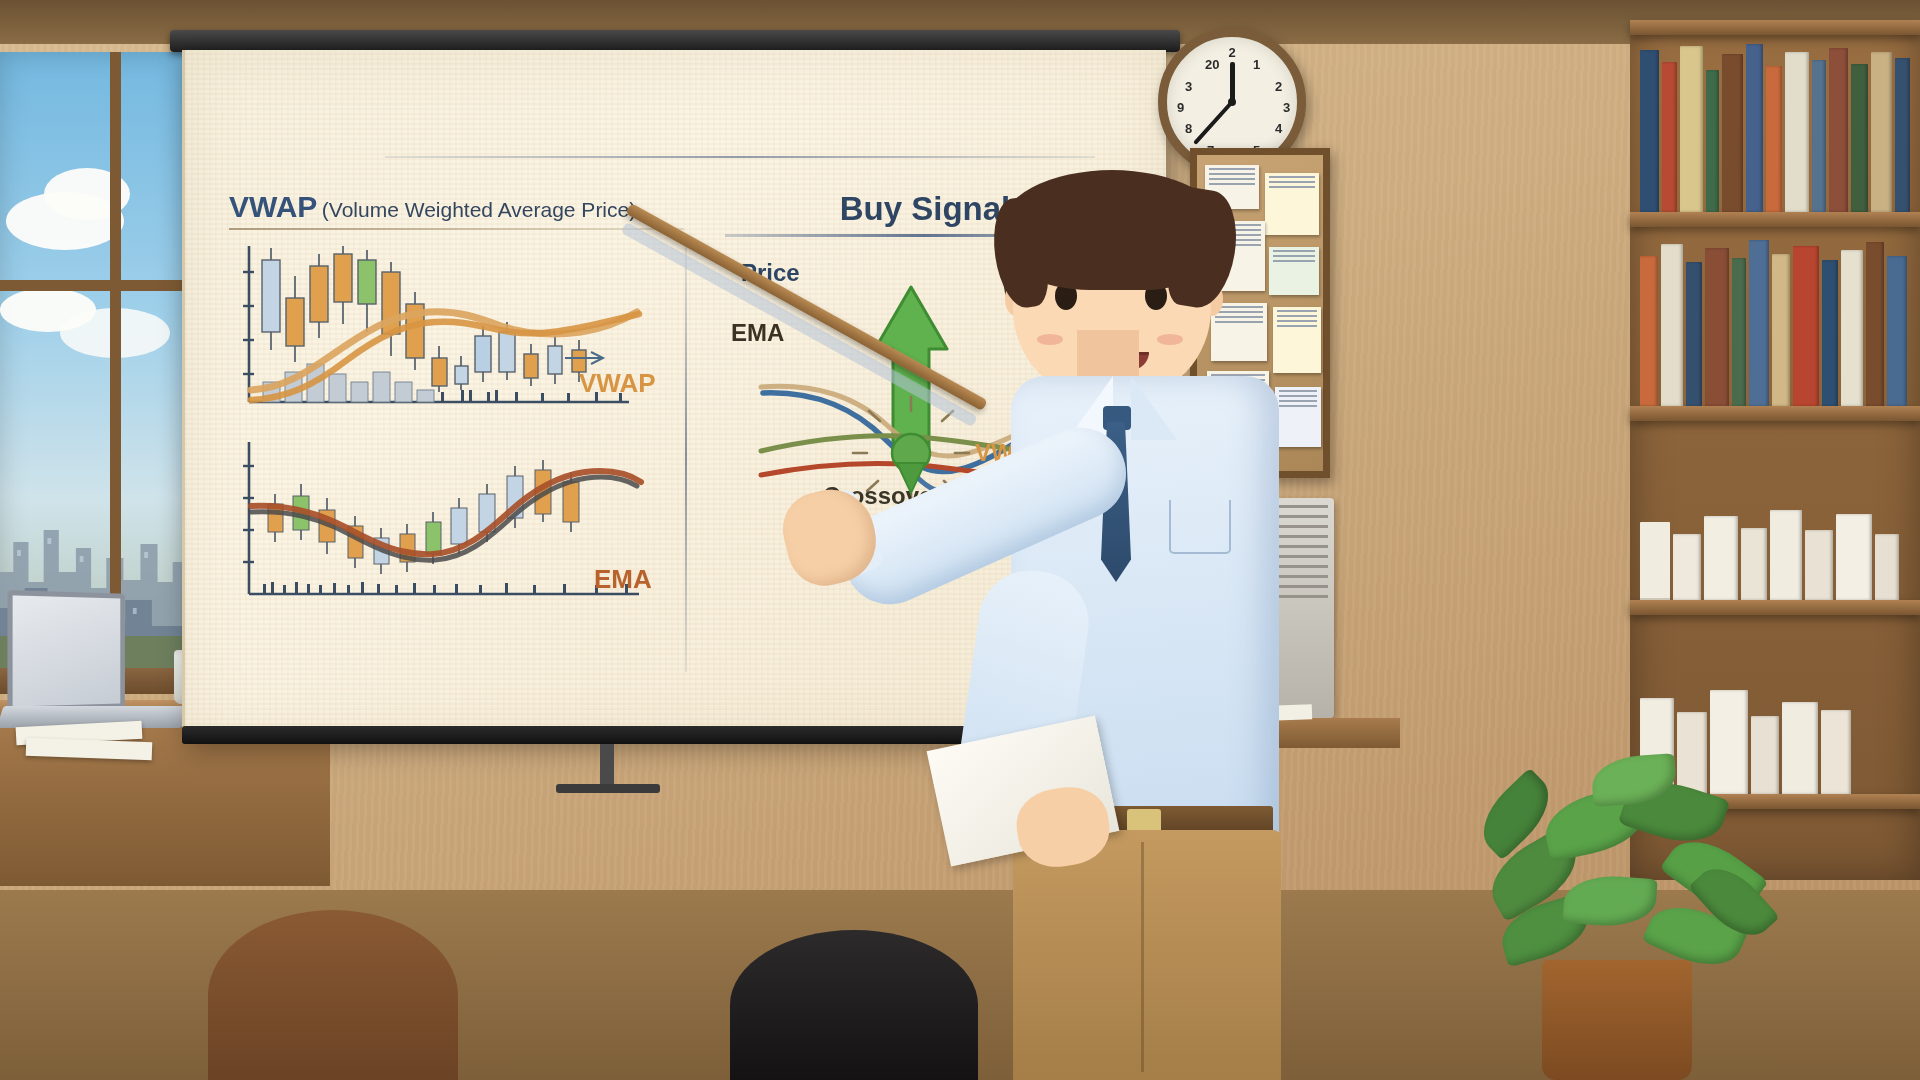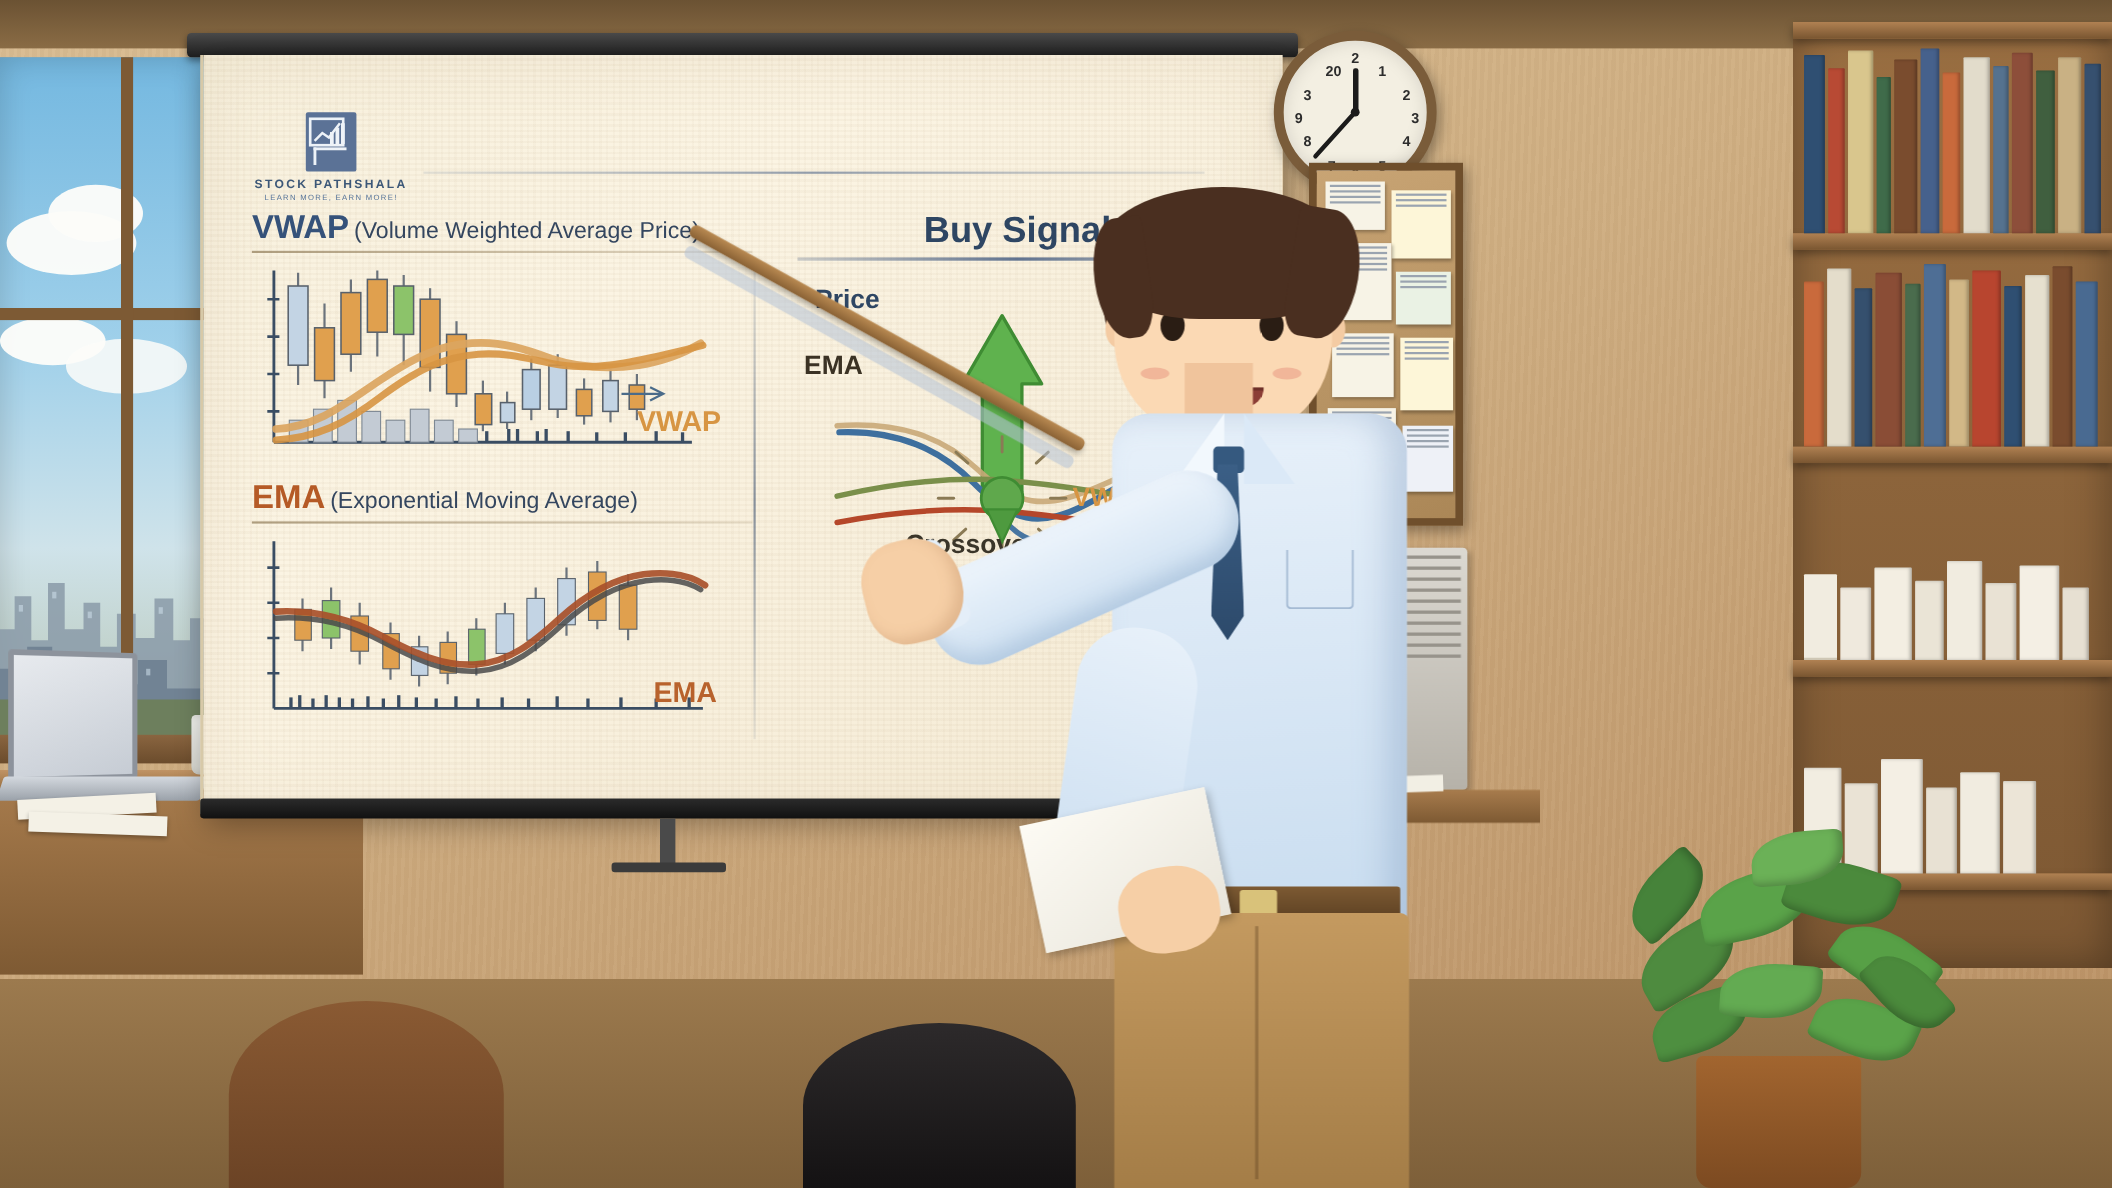--- a/index.html
+++ b/index.html
@@ -407,35 +407,20 @@
   <div class="mug"></div>
   <div class="papers"></div>
   <div class="papers" style="top:740px;left:26px;transform:rotate(2deg);"></div>
 
   <div class="screen-rod"></div>
   <div class="screen">
     <div class="screen-grain"></div>
 
     <div class="slide">
 
-      <div class="logo-block">
-        <div class="logo-mark">
-          <svg viewBox="0 0 46 54">
-            <rect x="4" y="6" width="30" height="24" fill="none" stroke="#eef3f8" stroke-width="2.4"></rect>
-            <polyline points="8,26 15,19 21,23 31,10" fill="none" stroke="#eef3f8" stroke-width="2.2"></polyline>
-            <rect x="22" y="18" width="3.4" height="11" fill="#eef3f8"></rect>
-            <rect x="27" y="14" width="3.4" height="15" fill="#eef3f8"></rect>
-            <rect x="32" y="10" width="3.4" height="19" fill="#eef3f8"></rect>
-            <rect x="7" y="32" width="30" height="2.6" fill="#eef3f8"></rect>
-            <rect x="7" y="32" width="2.6" height="16" fill="#eef3f8"></rect>
-          </svg>
-        </div>
-        <div class="logo-name">STOCK PATHSHALA</div>
-        <div class="logo-tag">LEARN MORE, EARN MORE!</div>
-      </div>
 
       <div class="title-rule"></div>
 
       <div class="col-divider"></div>
 
       <div class="col-left">
 
         <div>
           <div class="sec-head">
             <span class="sec-key vwap">VWAP</span>
@@ -514,25 +499,20 @@
               </g>
 
               <path d="M22,150 C60,148 86,126 116,106 C146,86 168,74 200,72 C228,70 250,78 272,86 C296,94 322,96 352,92 C378,88 398,78 408,72" fill="none" stroke="#dba560" stroke-width="7" stroke-linecap="round" opacity=".92"></path>
               <path d="M22,160 C58,158 84,146 118,120 C150,96 176,84 206,82 C236,80 256,88 282,92 C312,96 340,90 368,84 C390,79 402,76 410,74" fill="none" stroke="#d79543" stroke-width="6.5" stroke-linecap="round" opacity=".9"></path>
             </svg>
             <div class="curve-label lbl-vwap1">VWAP</div>
           </div>
         </div>
 
         <div style="margin-top:16px;">
-          <div class="sec-head">
-            <span class="sec-key ema">EMA</span>
-            <span class="sec-sub">(Exponential Moving Average)</span>
-            <div class="sec-rule"></div>
-          </div>
 
           <div class="chart-box">
             <svg width="455" height="182" viewBox="0 0 455 182">
               <line x1="20" y1="6" x2="20" y2="158" stroke="#3a4d63" stroke-width="2.6"></line>
               <line x1="20" y1="158" x2="410" y2="158" stroke="#3a4d63" stroke-width="2.6"></line>
               <g stroke="#3a4d63" stroke-width="2.4">
                 <line x1="14" y1="30" x2="25" y2="30"></line>
                 <line x1="14" y1="62" x2="25" y2="62"></line>
                 <line x1="14" y1="94" x2="25" y2="94"></line>
                 <line x1="14" y1="126" x2="25" y2="126"></line>

